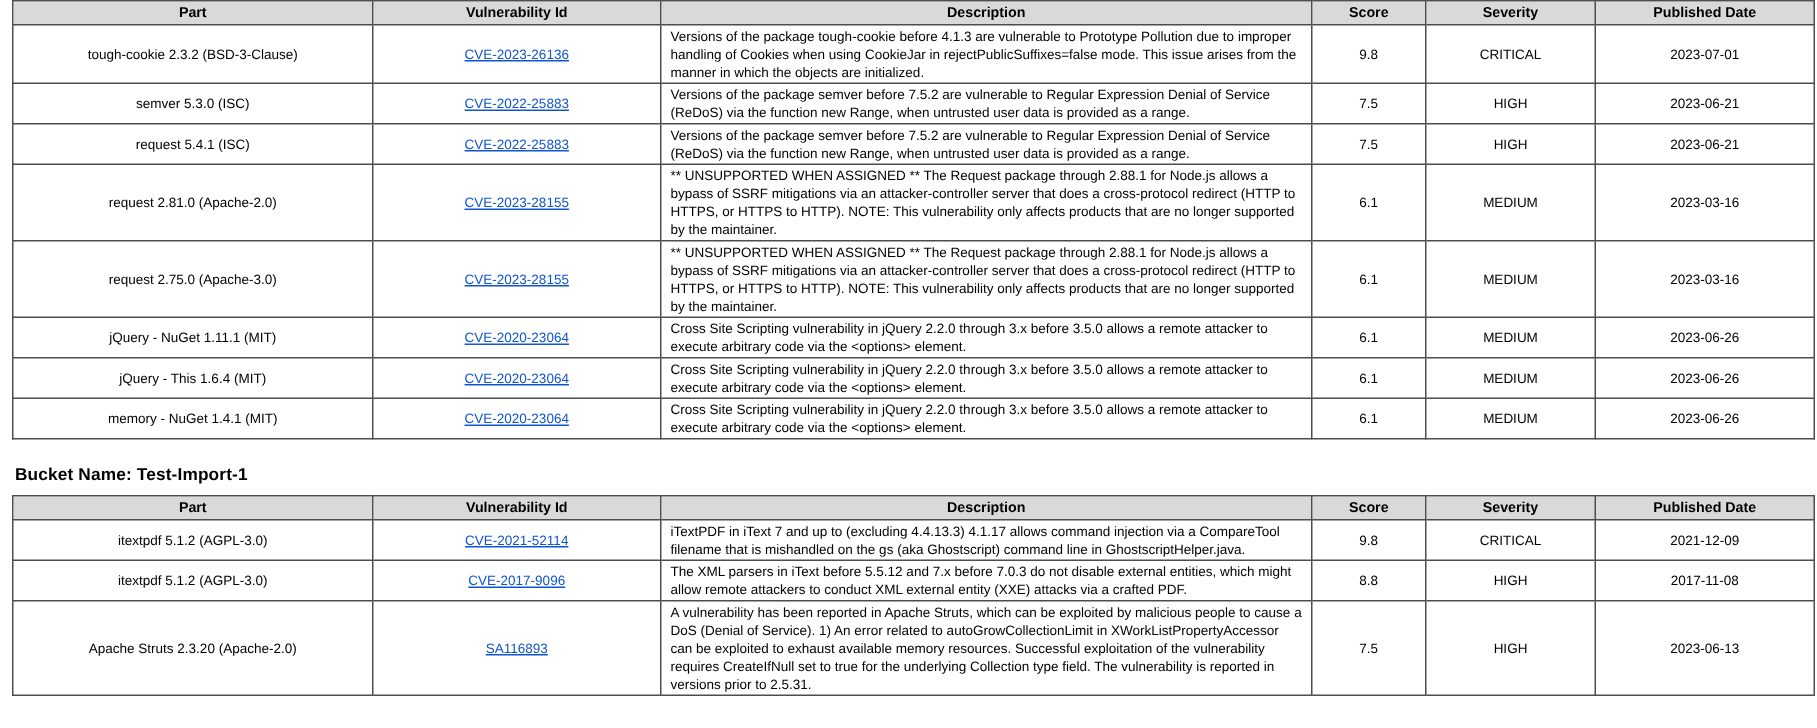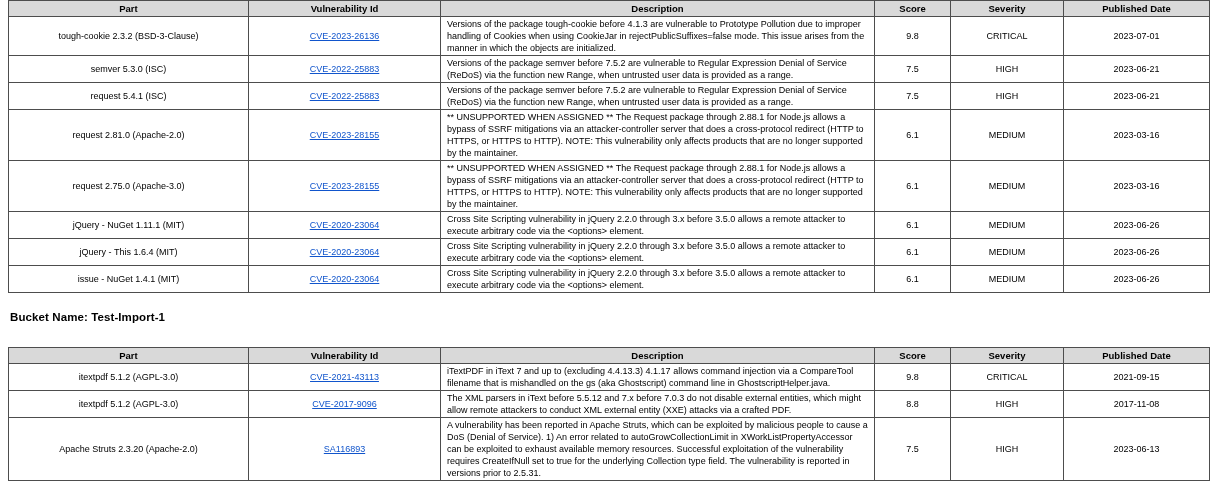--- a/index.html
+++ b/index.html
@@ -19,21 +19,21 @@
     padding-right: 2px;
   }
   .bucket-title {
     font-size: 11.5px;
     font-weight: bold;
     margin: 9px 0 8px 2px;
     letter-spacing: 0.1px;
   }
   .section.second .bucket-title {
     margin-top: 18px;
-    margin-bottom: 24px;
+    margin-bottom: 7px;
   }
   table.vuln-table {
     border-collapse: collapse;
     table-layout: fixed;
     width: 1201px;
     background: #ffffff;
   }
   .vuln-table th,
   .vuln-table td {
     border: 1px solid #4d4d4d;
@@ -143,21 +143,21 @@
           </tr>
           <tr>
             <td>jQuery - This 1.6.4 (MIT)</td>
             <td><a href="#">CVE-2020-23064</a></td>
             <td class="desc">Cross Site Scripting vulnerability in jQuery 2.2.0 through 3.x before 3.5.0 allows a remote attacker to execute arbitrary code via the &lt;options&gt; element.</td>
             <td>6.1</td>
             <td>MEDIUM</td>
             <td>2023-06-26</td>
           </tr>
           <tr>
-            <td>issue - NuGet 1.4.1 (MIT)</td>
+            <td>memory - NuGet 1.4.1 (MIT)</td>
             <td><a href="#">CVE-2020-23064</a></td>
             <td class="desc">Cross Site Scripting vulnerability in jQuery 2.2.0 through 3.x before 3.5.0 allows a remote attacker to execute arbitrary code via the &lt;options&gt; element.</td>
             <td>6.1</td>
             <td>MEDIUM</td>
             <td>2023-06-26</td>
           </tr>
         </tbody>
       </table>
     </div>
     <div class="section second">
@@ -177,25 +177,25 @@
             <th>Vulnerability Id</th>
             <th>Description</th>
             <th>Score</th>
             <th>Severity</th>
             <th>Published Date</th>
           </tr>
         </thead>
         <tbody>
           <tr>
             <td>itextpdf 5.1.2 (AGPL-3.0)</td>
-            <td><a href="#">CVE-2021-43113</a></td>
+            <td><a href="#">CVE-2021-52114</a></td>
             <td class="desc">iTextPDF in iText 7 and up to (excluding 4.4.13.3) 4.1.17 allows command injection via a CompareTool filename that is mishandled on the gs (aka Ghostscript) command line in GhostscriptHelper.java.</td>
             <td>9.8</td>
             <td>CRITICAL</td>
-            <td>2021-09-15</td>
+            <td>2021-12-09</td>
           </tr>
           <tr>
             <td>itextpdf 5.1.2 (AGPL-3.0)</td>
             <td><a href="#">CVE-2017-9096</a></td>
             <td class="desc">The XML parsers in iText before 5.5.12 and 7.x before 7.0.3 do not disable external entities, which might allow remote attackers to conduct XML external entity (XXE) attacks via a crafted PDF.</td>
             <td>8.8</td>
             <td>HIGH</td>
             <td>2017-11-08</td>
           </tr>
           <tr>

